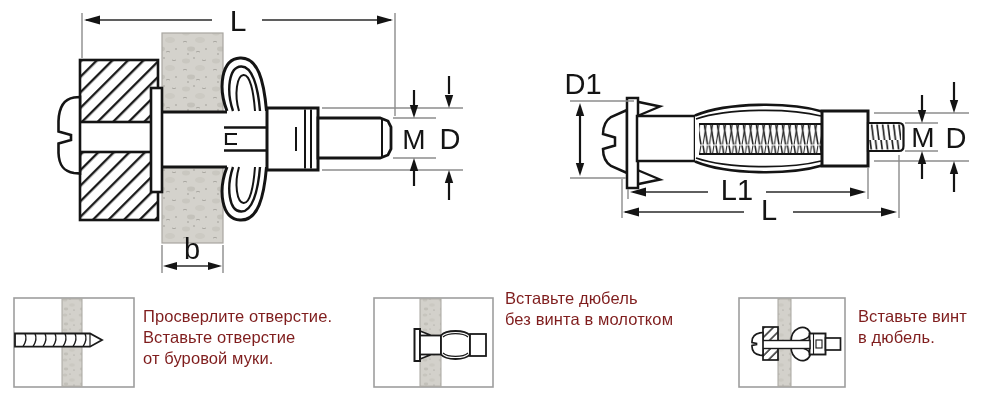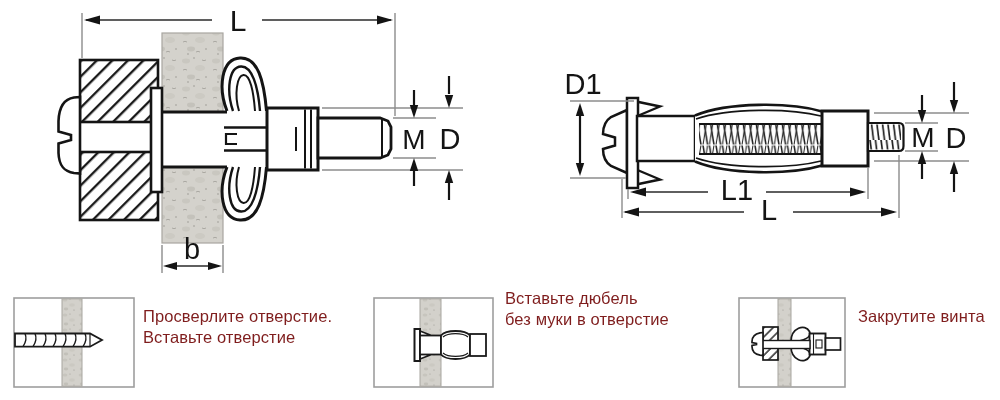--- a/index.html
+++ b/index.html
@@ -225,20 +225,21 @@
       <path d="M2,36.5 L77,36.5 L89,43 L77,49.7 L2,49.7 Z" fill="#ffffff" stroke="#1a1a1a" stroke-width="1.8"></path>
       <line x1="77" y1="37" x2="77" y2="49.5" stroke="#1a1a1a" stroke-width="1.2"></line>
       <path d="M10,49.7 C13,45 14,41 12,36.5 M20,49.7 C23,45 24,41 22,36.5 M30,49.7 C33,45 34,41 32,36.5
                M40,49.7 C43,45 44,41 42,36.5 M50,49.7 C53,45 54,41 52,36.5 M60,49.7 C63,45 64,41 62,36.5
                M70,49.7 C73,45 74,41 72,36.5" fill="none" stroke="#1a1a1a" stroke-width="1.4"></path>
     </g>
   </svg>
   <div class="step-text" style="left:143px;top:306px">
     <div>Просверлите отверстие.</div>
     <div>Вставьте отверстие</div>
+    <div>от буровой муки.</div>
   </div>
 
   <svg class="abs" style="left:373px;top:297px" width="121" height="91" viewBox="0 0 121 91">
     <defs>
       <pattern id="sp2" width="16" height="15" patternUnits="userSpaceOnUse">
         <rect width="16" height="15" fill="#d3d1cb"></rect>
         <ellipse cx="4" cy="3" rx="2.4" ry="1.5" fill="#c7c5be"></ellipse>
         <ellipse cx="11" cy="8" rx="2.8" ry="1.7" fill="#cbc9c2"></ellipse>
         <ellipse cx="5" cy="12" rx="2.2" ry="1.4" fill="#c2c0b9"></ellipse>
         <circle cx="13" cy="13" r="0.6" fill="#9c9a93"></circle>
@@ -253,21 +254,21 @@
       <rect x="41.5" y="32" width="5.5" height="32" stroke-width="2"></rect>
       <rect x="47" y="38.5" width="21" height="19" stroke-width="1.8"></rect>
       <path d="M68,38.5 C73,32.5 92,32.5 97,38.5 L97,57.5 C92,63.5 73,63.5 68,57.5 Z" stroke-width="1.8"></path>
       <path d="M70,40 C75,35.5 90,35.5 95,40" fill="none" stroke-width="1.1"></path>
       <path d="M70,56 C75,60.5 90,60.5 95,56" fill="none" stroke-width="1.1"></path>
       <rect x="97" y="37" width="16" height="22" stroke-width="1.8"></rect>
     </g>
   </svg>
   <div class="step-text" style="left:505px;top:288px">
     <div>Вставьте дюбель</div>
-    <div>без муки в отверстие</div>
+    <div>без винта в молотком</div>
   </div>
 
   <svg class="abs" style="left:738px;top:297px" width="108" height="91" viewBox="0 0 108 91">
     <defs>
       <pattern id="sp3" width="16" height="15" patternUnits="userSpaceOnUse">
         <rect width="16" height="15" fill="#d3d1cb"></rect>
         <ellipse cx="4" cy="3" rx="2.4" ry="1.5" fill="#c7c5be"></ellipse>
         <ellipse cx="11" cy="8" rx="2.8" ry="1.7" fill="#cbc9c2"></ellipse>
         <ellipse cx="5" cy="12" rx="2.2" ry="1.4" fill="#c2c0b9"></ellipse>
         <circle cx="13" cy="13" r="0.6" fill="#9c9a93"></circle>
@@ -290,16 +291,17 @@
       <g>
         <rect x="25" y="30" width="15" height="33" fill="url(#h3)"></rect>
         <rect x="25" y="30" width="15" height="33" fill="none" stroke="#1a1a1a" stroke-width="1.7"></rect>
       </g>
       <rect x="23" y="43.5" width="49" height="8" fill="#ffffff" stroke="#1a1a1a" stroke-width="1.4"></rect>
       <path d="M25,35.5 L22,35.8 C16,37 14,40.5 14,44.5 L14,45.5 L18.5,46.5 L18.5,47.5 L14,48.5 L14,49.5
                C14,53.5 16,57 22,58.2 L25,58.5 Z" fill="#ffffff" stroke="#1a1a1a" stroke-width="1.7"></path>
     </g>
   </svg>
   <div class="step-text" style="left:858px;top:306px">
-    <div>Закрутите винта</div>
+    <div>Вставьте винт</div>
+    <div>в дюбель.</div>
   </div>
 
 </div>
 
 </body></html>

